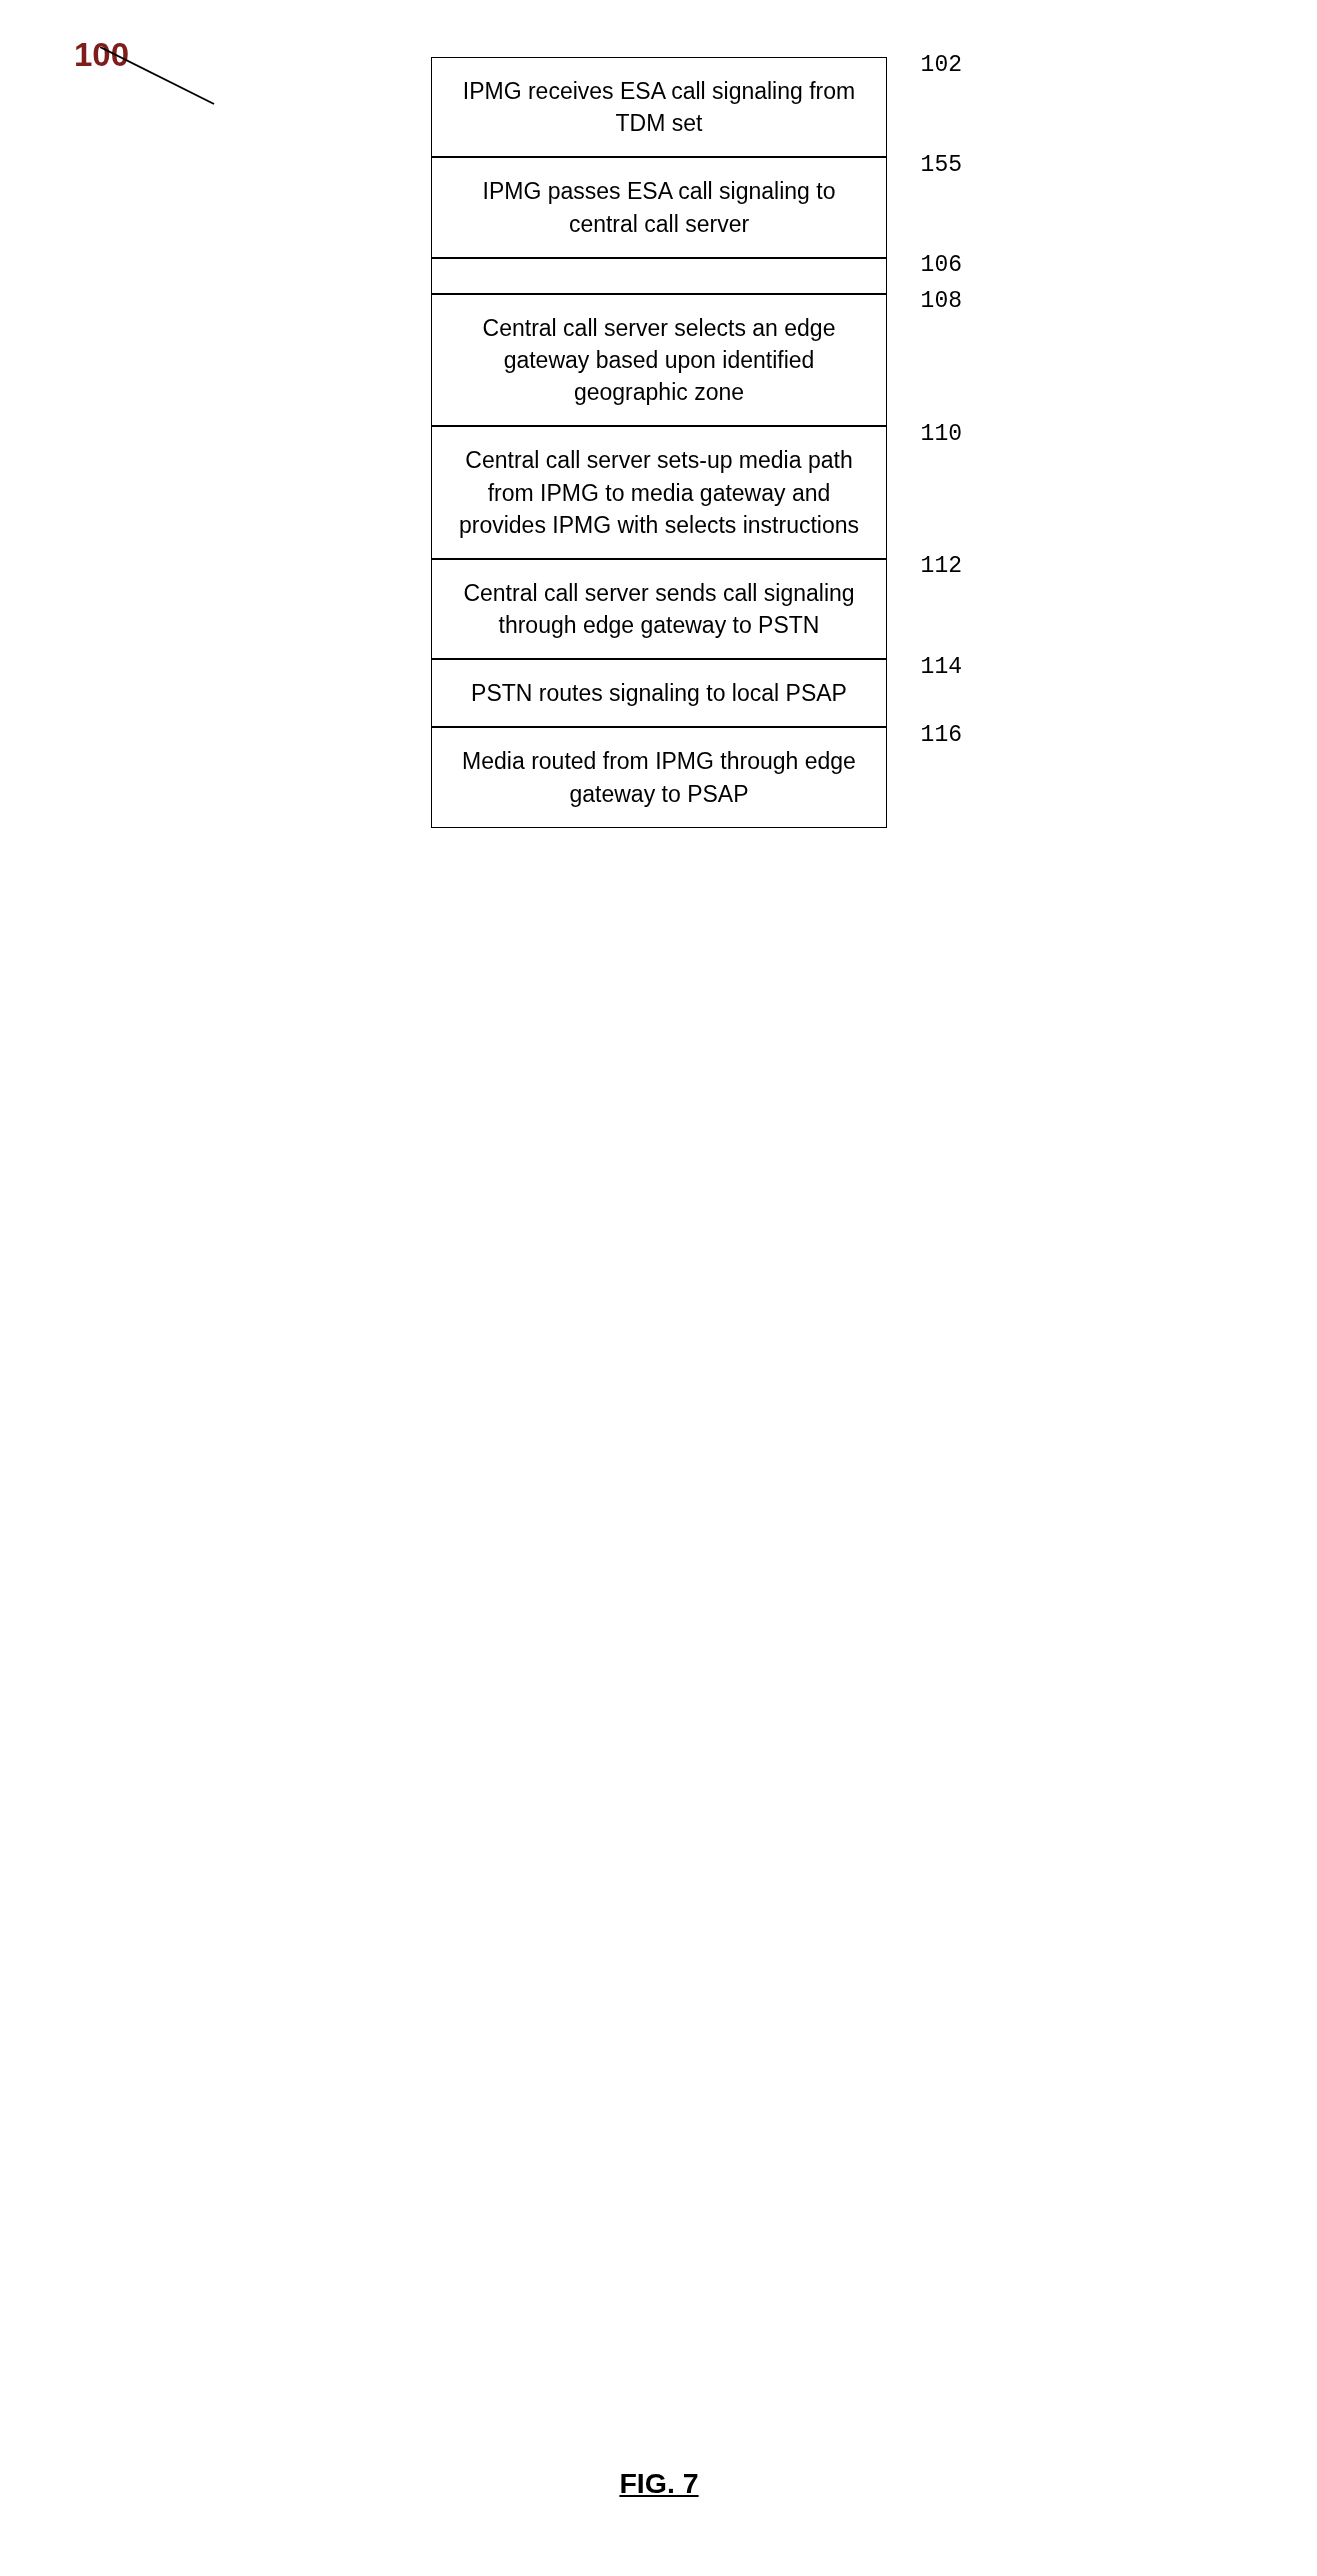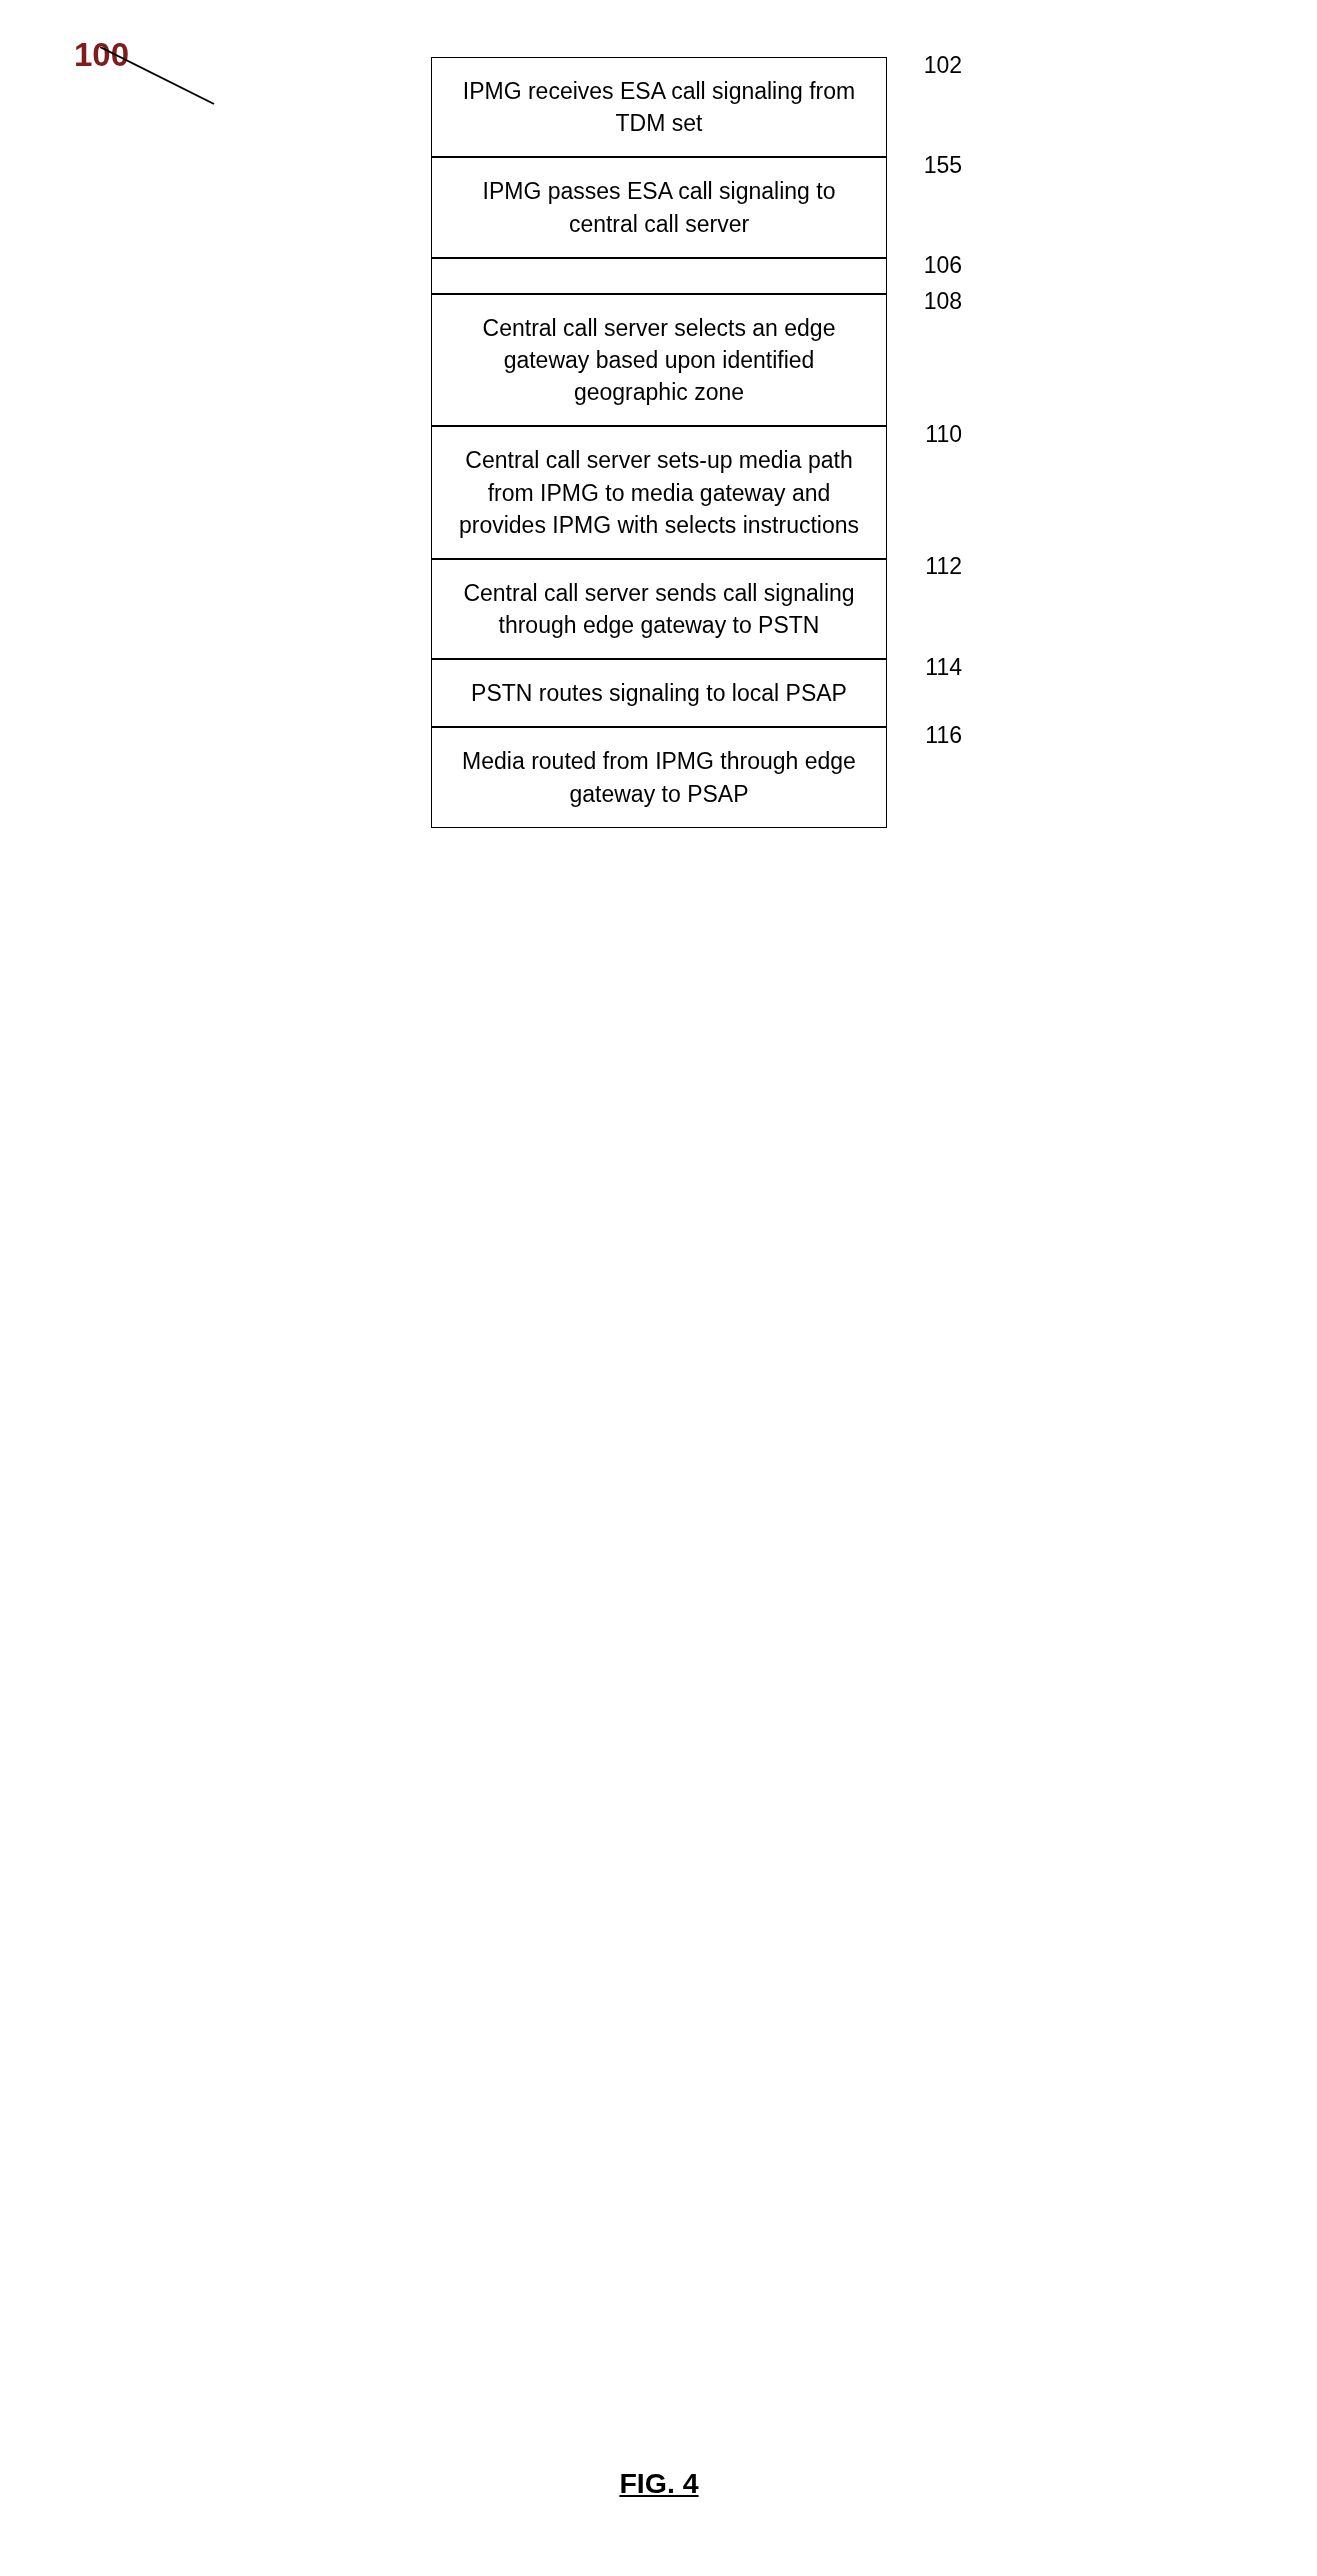--- a/index.html
+++ b/index.html
@@ -45,20 +45,21 @@
       width: 456px;
       position: relative;
     }
 
     .flow-number {
       position: absolute;
       top: -9.5px;
       right: -76px;
       font-size: 23px;
       color: #000000;
+      font-family: Liberation Mono, monospace;
     }
 
     .arrow-down {
       width: 0;
       height: 0;
       display: flex;
       flex-direction: column;
       align-items: center;
     }
 
@@ -170,16 +171,16 @@
       <div class="arrow-head"></div>
     </div>
 
     <div class="flow-box">
       <span>Media routed from IPMG through edge gateway to PSAP</span>
       <span class="flow-number">116</span>
     </div>
 
   </div>
 
-  <div class="fig-label">FIG. 4</div>
+  <div class="fig-label">FIG. 7</div>
 
 </div>
 
 
 </body></html>

